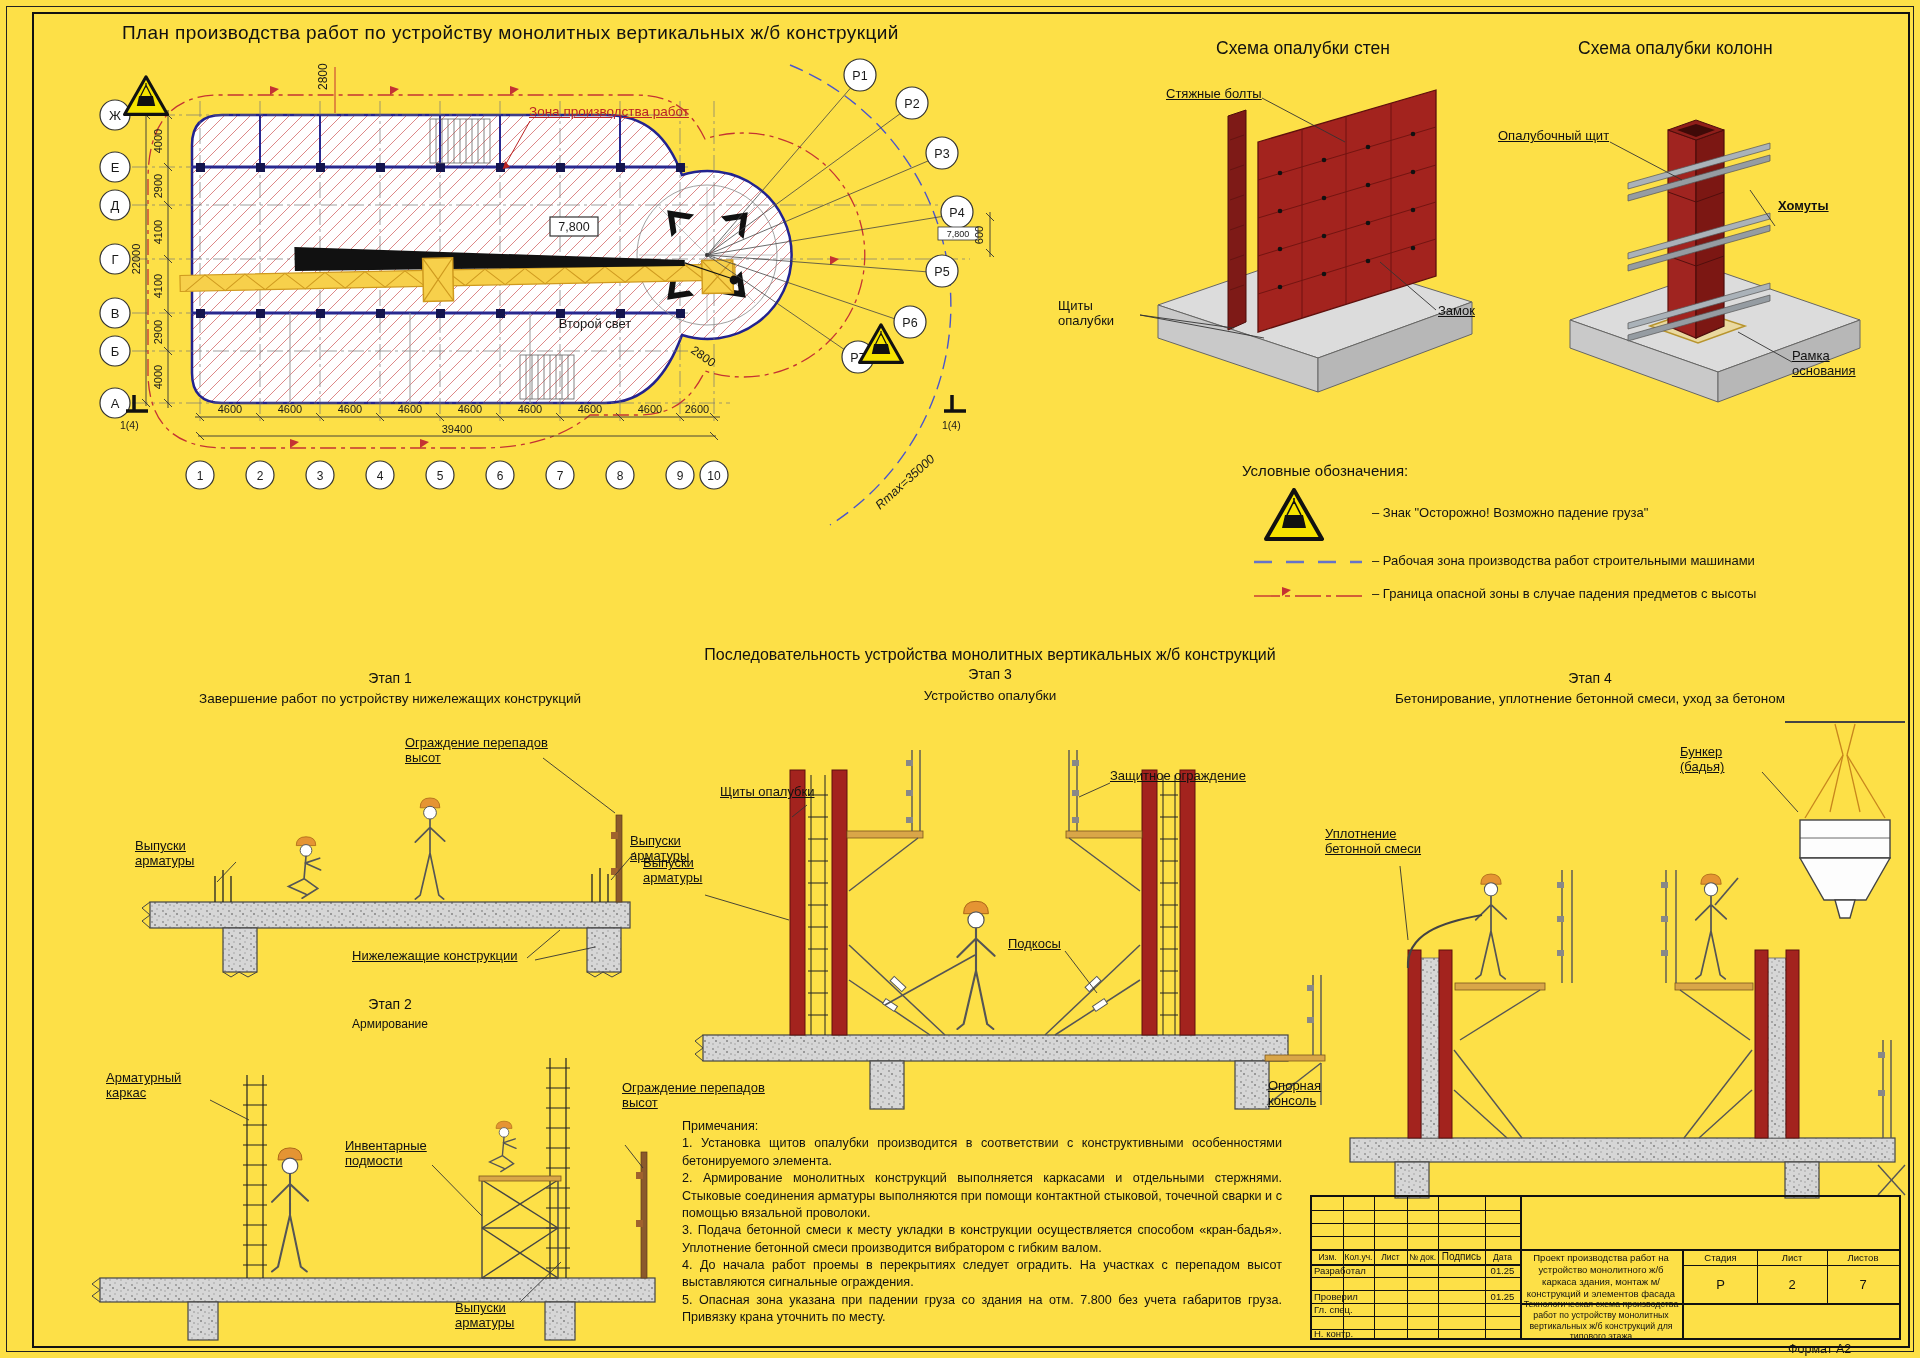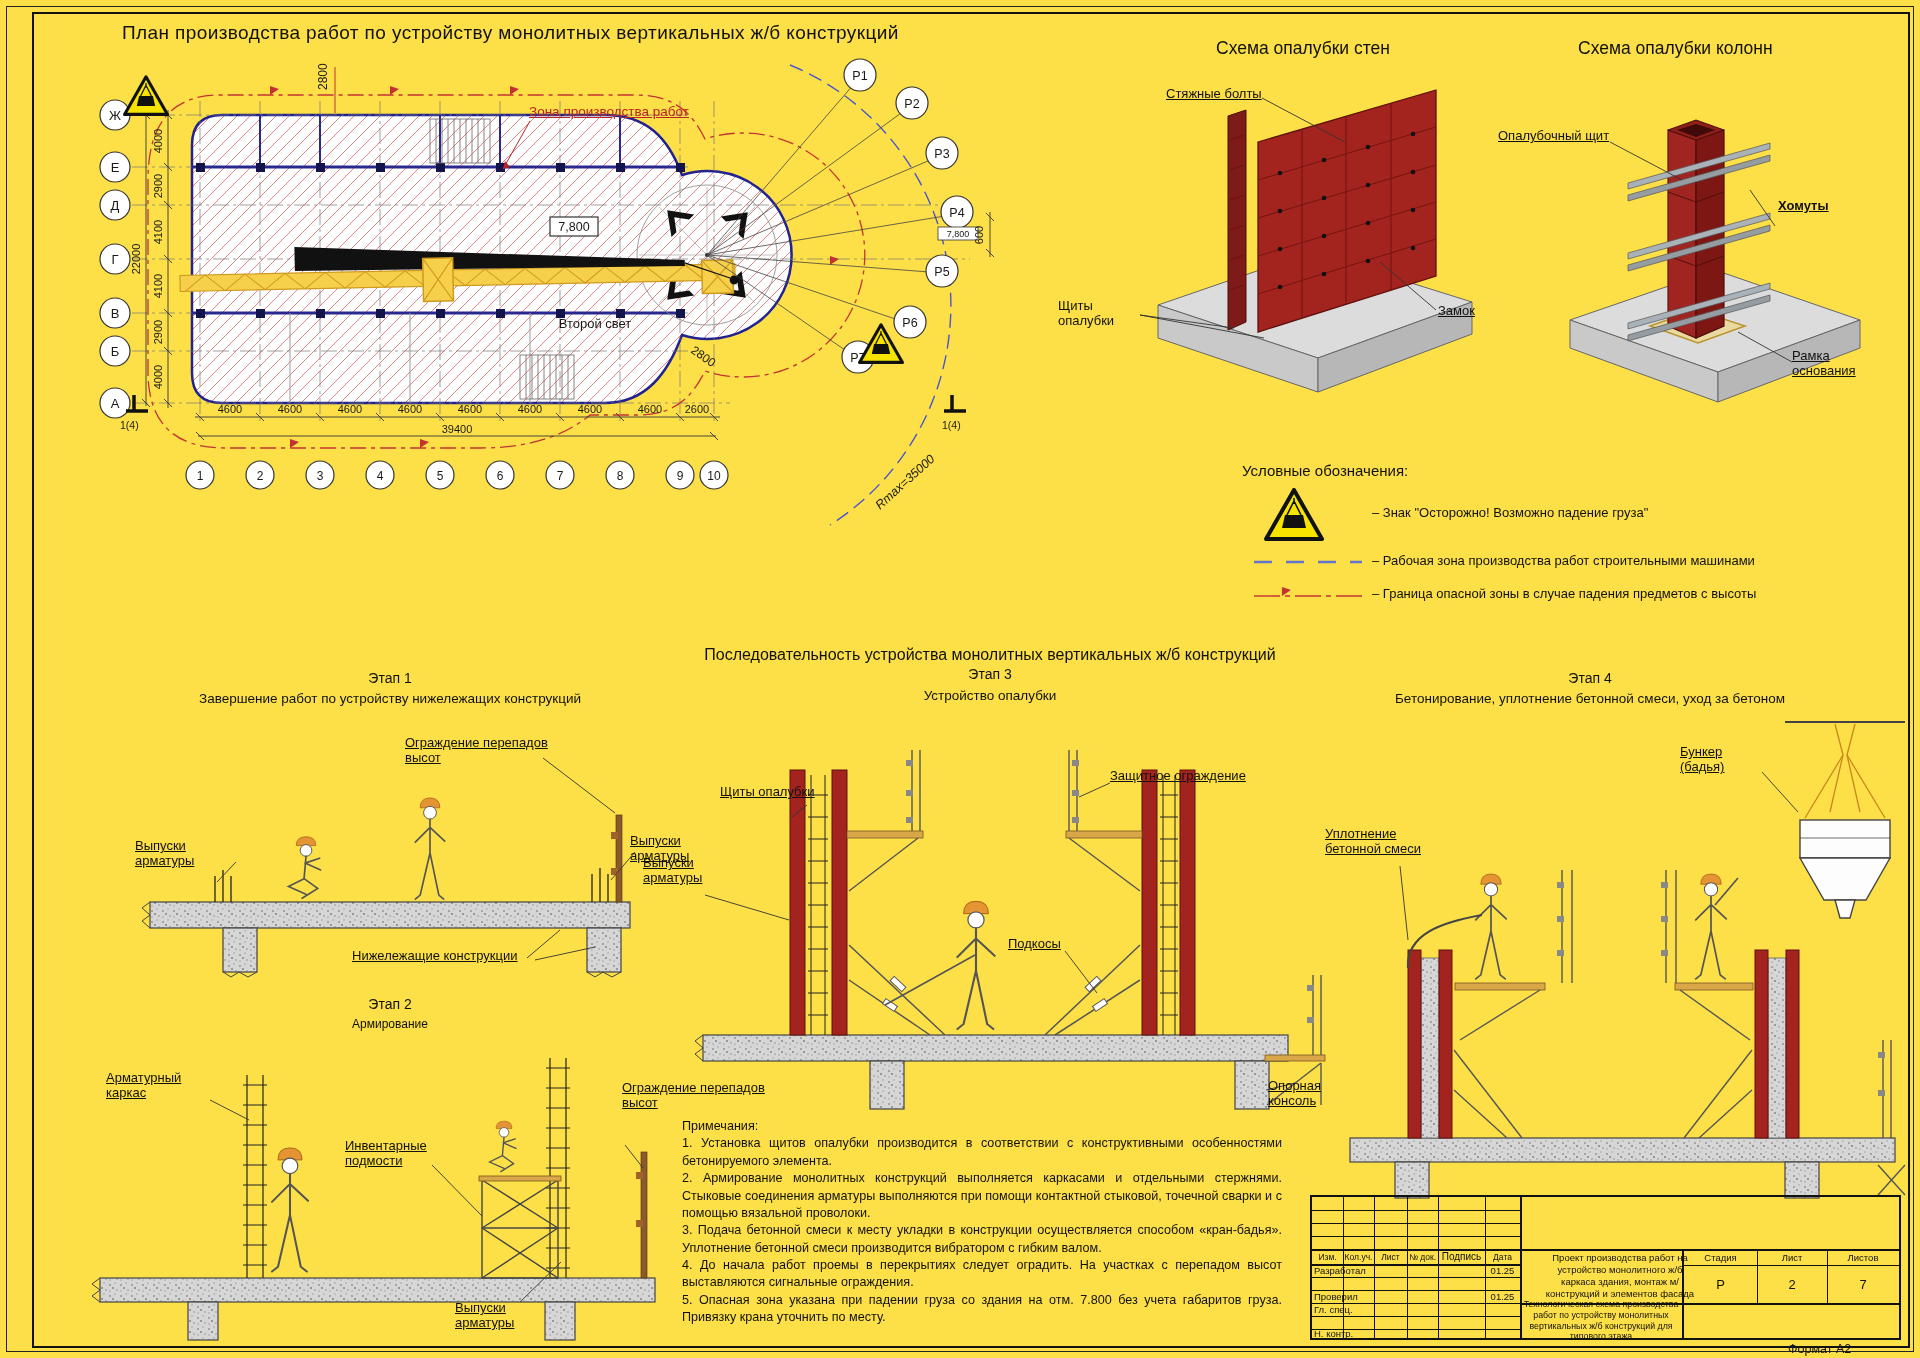--- a/index.html
+++ b/index.html
@@ -722,21 +722,21 @@
     <div class="scell c" style="left:126px;top:52px;width:47px;height:15px;font-size:10px;">Подпись</div>
     <div class="scell c" style="left:173px;top:52px;width:35px;height:15px;font-size:8.5px;">Дата</div>
 
     <div class="scell" style="left:2px;top:67px;width:70px;height:13px;">Разработал</div>
     <div class="scell c" style="left:173px;top:67px;width:35px;height:13px;">01.25</div>
     <div class="scell" style="left:2px;top:93px;width:70px;height:13px;">Проверил</div>
     <div class="scell c" style="left:173px;top:93px;width:35px;height:13px;">01.25</div>
     <div class="scell" style="left:2px;top:106px;width:70px;height:13px;">Гл. спец.</div>
     <div class="scell" style="left:2px;top:130px;width:70px;height:13px;">Н. контр.</div>
 
-    <div class="scell c" style="left:211px;top:54px;width:156px;height:50px;line-height:1.25;padding-left:19px;">Проект производства работ на устройство монолитного ж/б каркаса здания, монтаж м/конструкций и элементов фасада</div>
+    <div class="scell c" style="left:211px;top:54px;width:156px;height:50px;line-height:1.25;">Проект производства работ на устройство монолитного ж/б каркаса здания, монтаж м/конструкций и элементов фасада</div>
     <div class="scell c" style="left:211px;top:108px;width:156px;height:31px;font-size:8.8px;line-height:1.2;">Технологическая схема производства работ по устройству монолитных вертикальных ж/б конструкций для типового этажа</div>
 
     <div class="scell c" style="left:372px;top:52px;width:73px;height:16px;">Стадия</div>
     <div class="scell c" style="left:445px;top:52px;width:70px;height:16px;">Лист</div>
     <div class="scell c" style="left:515px;top:52px;width:72px;height:16px;">Листов</div>
     <div class="scell c" style="left:372px;top:68px;width:73px;height:38px;font-size:13px;">Р</div>
     <div class="scell c" style="left:445px;top:68px;width:70px;height:38px;font-size:13px;">2</div>
     <div class="scell c" style="left:515px;top:68px;width:72px;height:38px;font-size:13px;">7</div>
   </div>
   <div class="abs" style="left:1788px;top:1342px;font-size:12.5px;">Формат А2</div>

